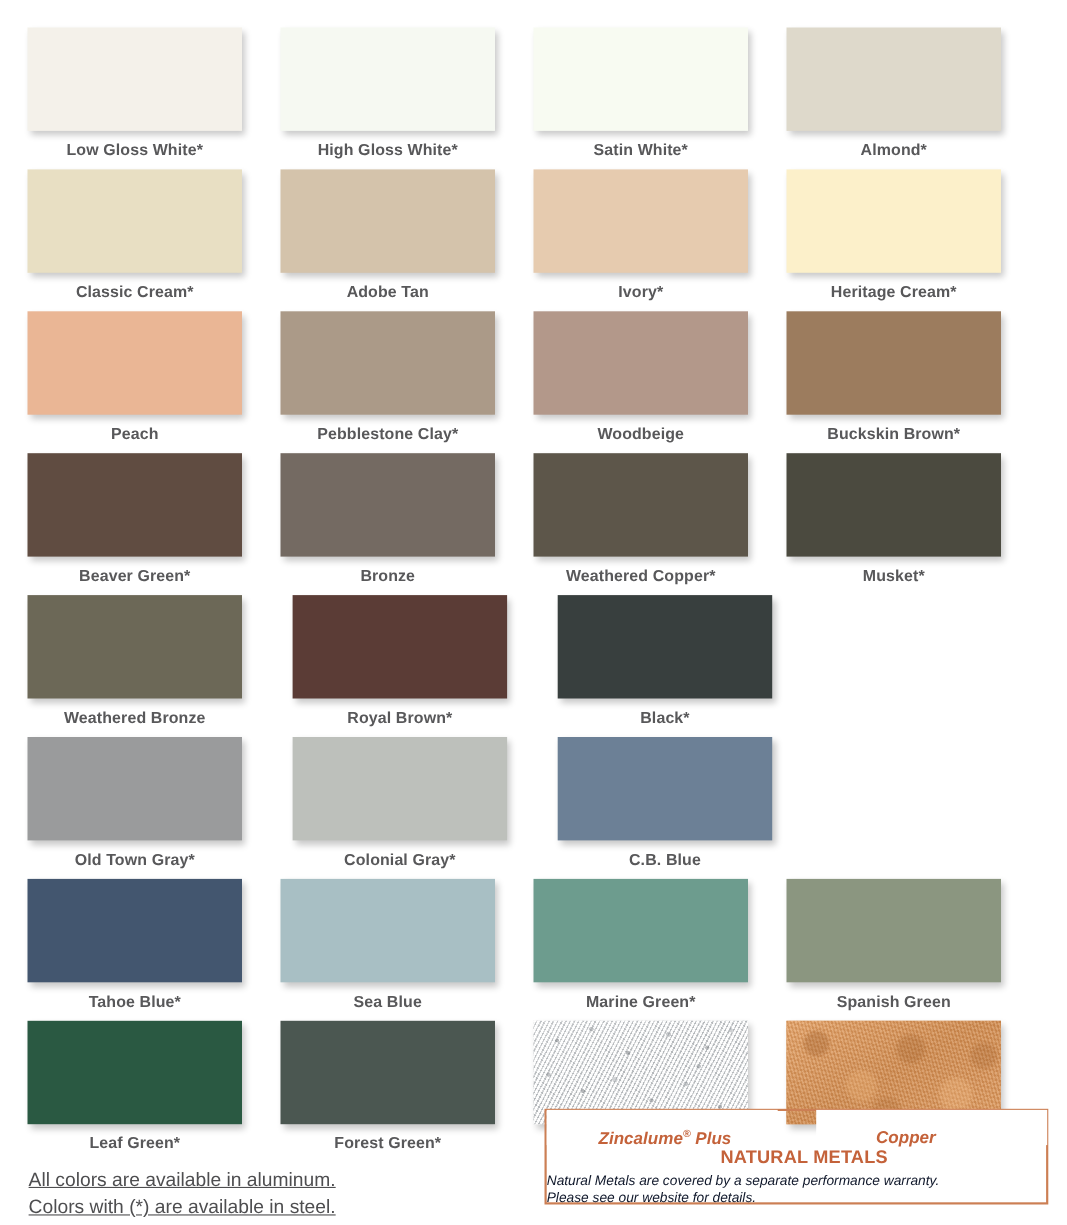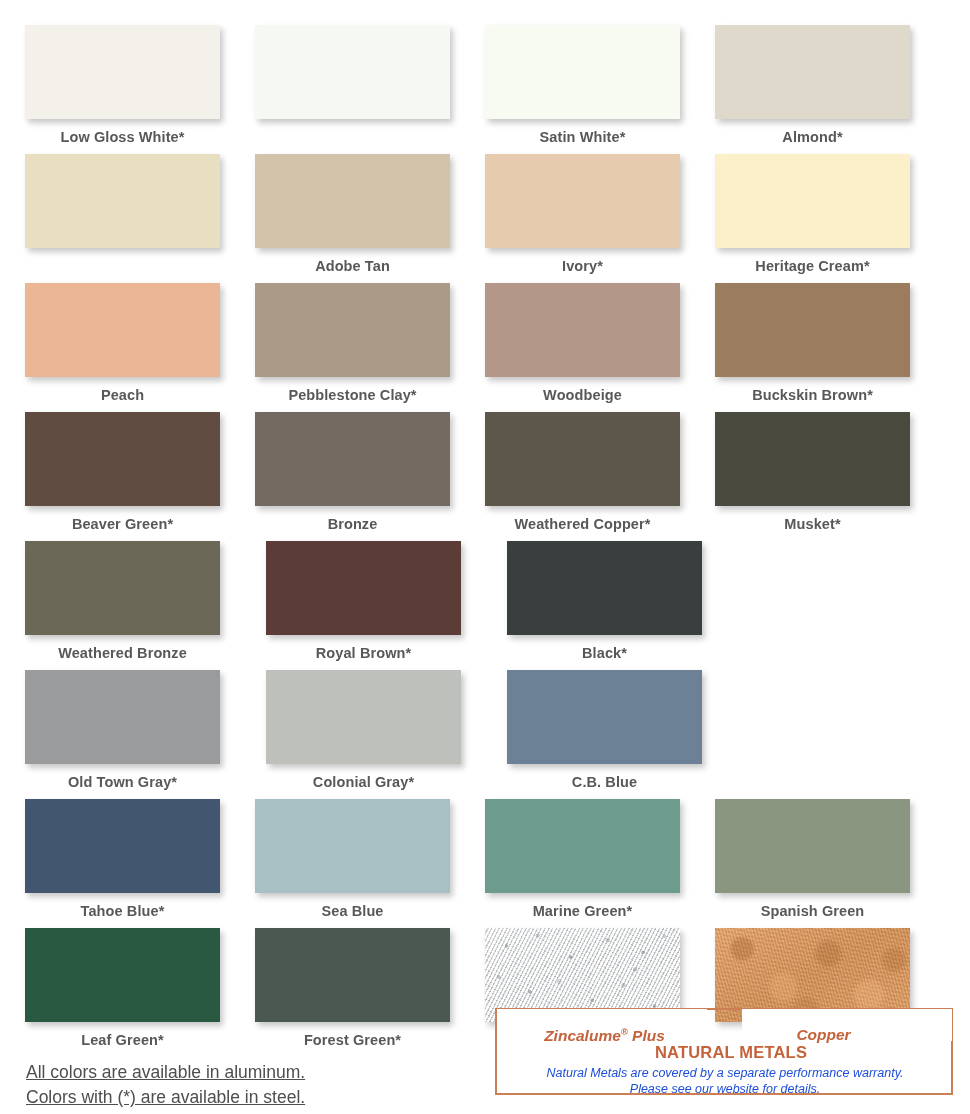--- a/index.html
+++ b/index.html
@@ -112,24 +112,24 @@
   .nm-heading {
     text-align: center;
     font-size: 16.5px;
     font-weight: bold;
     color: #c4623a;
     padding-top: 33px;
     letter-spacing: 0.2px;
     padding-left: 12px;
   }
   .nm-note {
-    text-align: center;
+    text-align: left;
     font-size: 12.5px;
     font-style: italic;
-    color: #1d4ed8;
+    color: #0f172a;
     line-height: 15.5px;
     padding-top: 4px;
   }
 
   
   .metal-names {
     position: absolute;
     left: 25px;
     top: 1026px;
     width: 920px;
@@ -180,33 +180,35 @@
 <div id="chart-root">
 
   <div class="swatch-grid">
       <div class="swatch-row">
         <div class="swatch-cell">
           <div class="swatch-chip" style="background: rgb(244, 241, 234);"></div>
           <div class="swatch-label">Low Gloss White*</div>
         </div>
         <div class="swatch-cell">
           <div class="swatch-chip" style="background: rgb(246, 249, 242);"></div>
+          <div class="swatch-label">High Gloss White*</div>
         </div>
         <div class="swatch-cell">
           <div class="swatch-chip" style="background: rgb(248, 251, 242);"></div>
           <div class="swatch-label">Satin White*</div>
         </div>
         <div class="swatch-cell">
           <div class="swatch-chip" style="background: rgb(222, 217, 203);"></div>
           <div class="swatch-label">Almond*</div>
         </div>
       </div>
       <div class="swatch-row">
         <div class="swatch-cell">
           <div class="swatch-chip" style="background: rgb(232, 223, 195);"></div>
+          <div class="swatch-label">Classic Cream*</div>
         </div>
         <div class="swatch-cell">
           <div class="swatch-chip" style="background: rgb(212, 195, 171);"></div>
           <div class="swatch-label">Adobe Tan</div>
         </div>
         <div class="swatch-cell">
           <div class="swatch-chip" style="background: rgb(230, 203, 175);"></div>
           <div class="swatch-label">Ivory*</div>
         </div>
         <div class="swatch-cell">

